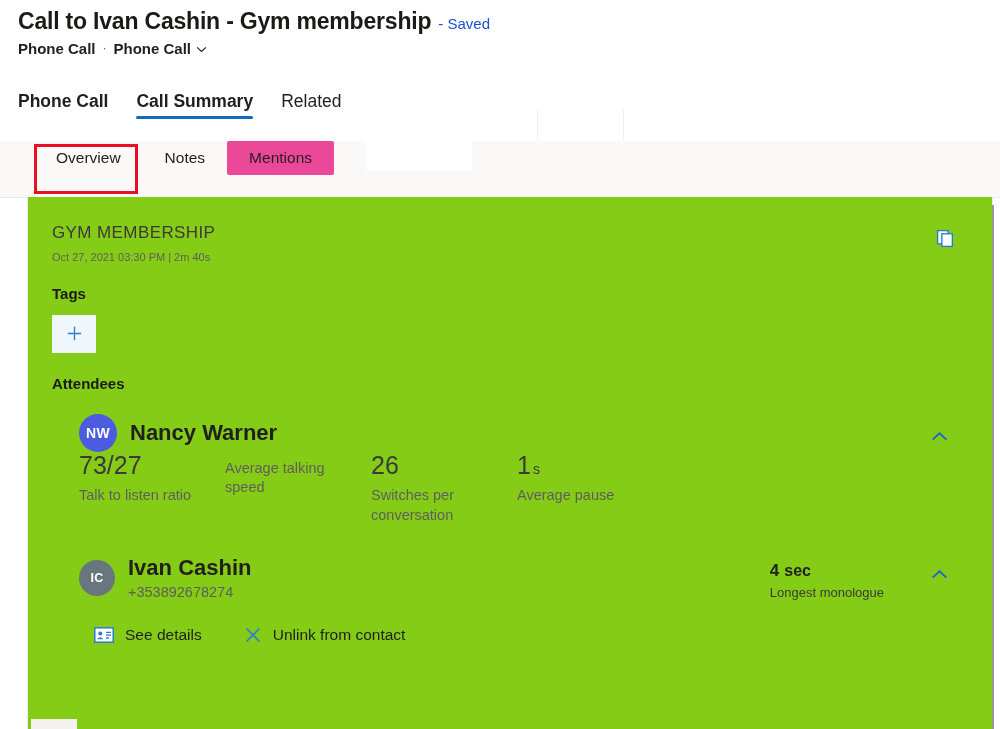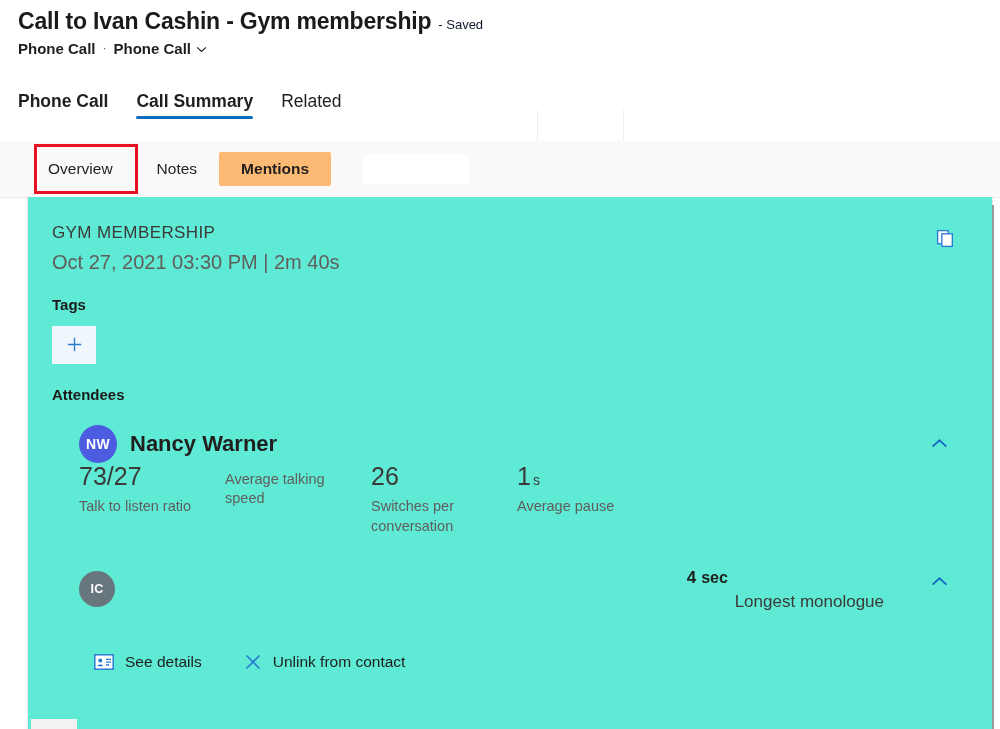--- a/index.html
+++ b/index.html
@@ -26,22 +26,22 @@
     gap: 7px;
   }
   .record-title {
     font-size: 23px;
     font-weight: bold;
     letter-spacing: -0.2px;
     color: #1b1a19;
     line-height: 1.2;
   }
   .saved-state {
-    font-size: 13px;
-    color: #0f172a;
+    font-size: 15px;
+    color: #1d4ed8;
     font-weight: normal;
   }
   .subtitle-row {
     display: flex;
     align-items: center;
     gap: 7px;
     margin-top: 4px;
     font-size: 15px;
     color: #201f1e;
   }
@@ -114,36 +114,35 @@
     position: absolute;
     left: 0;
     top: 141px;
     width: 1000px;
     height: 56px;
     background: #faf9f8;
     border-bottom: 1px solid #edebe9;
   }
   .subtabs {
     display: flex;
-    align-items: center;
+    align-items: flex-start;
     height: 56px;
-    padding-left: 26px;
+    padding-left: 34px;
     gap: 0;
   }
   .subtab {
     font-size: 15.5px;
     color: #201f1e;
     padding: 8px 22px;
     cursor: pointer;
     white-space: nowrap;
     border-radius: 2px;
   }
   .subtab.boxed {
-    background: #fdba74;
-    font-weight: bold;
+    background: #ec4899;
   }
   .blank-pill {
     width: 106px;
     height: 30px;
     background: #ffffff;
     margin-left: 32px;
     border-radius: 2px;
   }
   
   .red-highlight {
@@ -158,21 +157,21 @@
     z-index: 40;
   }
 
   
   .content-panel {
     position: absolute;
     left: 27px;
     top: 197px;
     width: 966px;
     height: 532px;
-    background: #5eead4;
+    background: #84cc16;
     border-left: 1px solid #edebe9;
     border-right: 1px solid #edebe9;
     box-sizing: border-box;
     overflow: hidden;
   }
   .panel-inner {
     padding: 24px 34px 0 24px;
     position: relative;
   }
 
@@ -181,21 +180,21 @@
     justify-content: space-between;
     align-items: flex-start;
   }
   .call-name {
     font-size: 17px;
     color: #3b3a39;
     letter-spacing: 0.4px;
     line-height: 1.4;
   }
   .call-meta {
-    font-size: 20px;
+    font-size: 11px;
     color: #605e5c;
     margin-top: 6px;
   }
   .copy-btn {
     width: 34px; height: 34px;
     display: flex;
     align-items: center;
     justify-content: center;
     cursor: pointer;
     margin-right: -4px;
@@ -236,21 +235,21 @@
     background: #eff6fc;
     display: flex;
     align-items: center;
     justify-content: center;
     cursor: pointer;
   }
   .tag-add svg { display: block; }
 
   .attendee-row {
     display: flex;
-    align-items: center;
+    align-items: flex-end;
     justify-content: space-between;
     margin-top: 22px;
     padding-right: 4px;
   }
   .attendee-left {
     display: flex;
     align-items: center;
     gap: 13px;
     padding-left: 27px;
   }
@@ -326,31 +325,30 @@
     display: flex;
     align-items: baseline;
     gap: 5px;
   }
   .mono-unit {
     font-size: 16px;
     font-weight: bold;
     color: #201f1e;
   }
   .mono-label {
-    font-size: 17px;
+    font-size: 13px;
     color: #3b3a39;
     margin-top: 4px;
-    margin-left: 48px;
   }
 
   .actions-row {
     display: flex;
     align-items: center;
     gap: 42px;
-    margin-top: 41px;
+    margin-top: 26px;
     padding-left: 42px;
   }
   .action {
     display: inline-flex;
     align-items: center;
     gap: 11px;
     font-size: 15.5px;
     color: #201f1e;
     cursor: pointer;
   }
@@ -485,20 +483,24 @@
           <span>1</span>
           <span class="metric-unit">s</span>
         </div>
         <div class="metric-label">Average pause</div>
       </div>
     </div>
 
     <div class="attendee-row" style="margin-top:30px">
       <div class="attendee-left">
         <div class="avatar sm" style="background:#68777d">IC</div>
+        <div>
+          <div class="attendee-name">Ivan Cashin</div>
+          <div class="attendee-sub">+353892678274</div>
+        </div>
       </div>
       <div class="attendee2-right">
         <div class="mono-metric">
           <div class="mono-value">
             <span>4</span>
             <span class="mono-unit">sec</span>
           </div>
           <div class="mono-label">Longest monologue</div>
         </div>
         <div class="chev-up">

